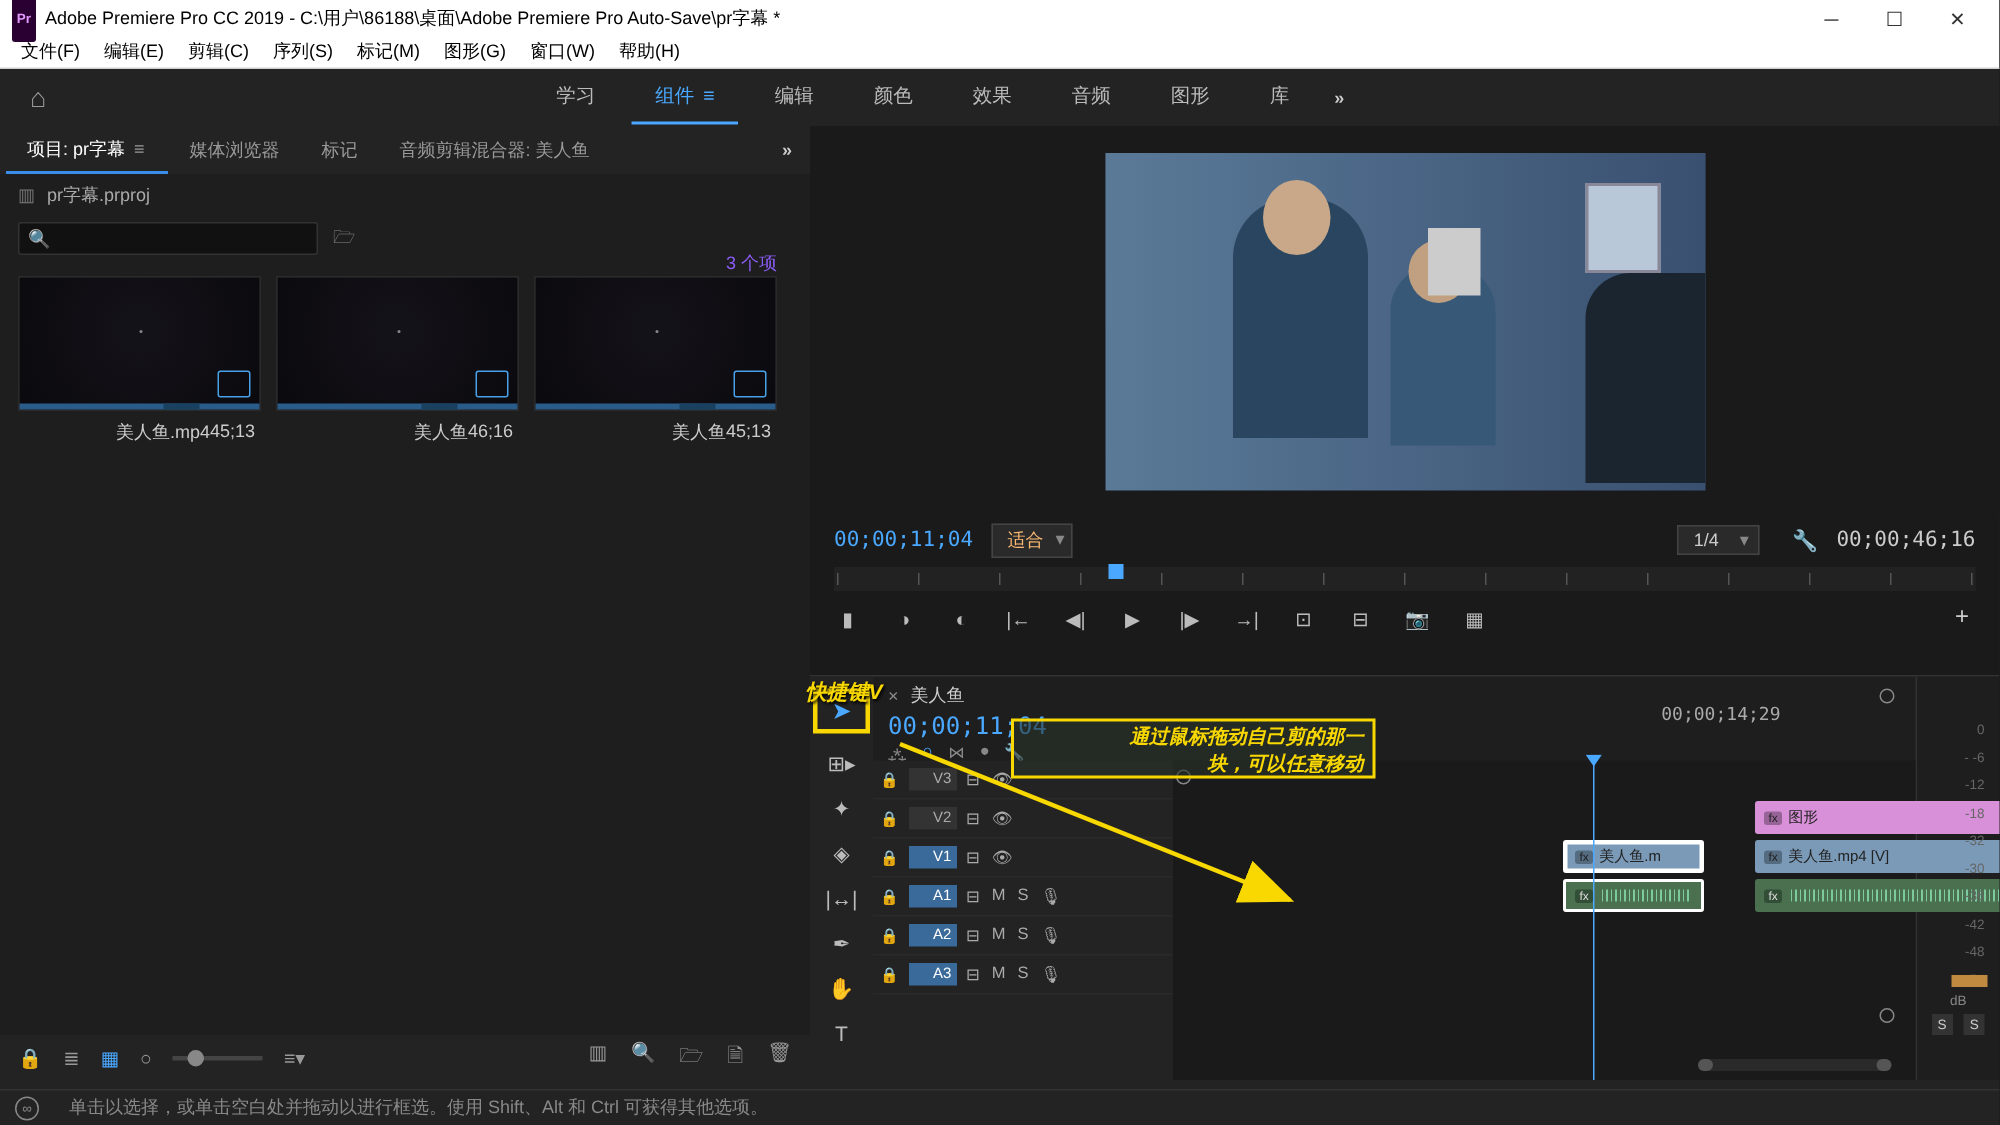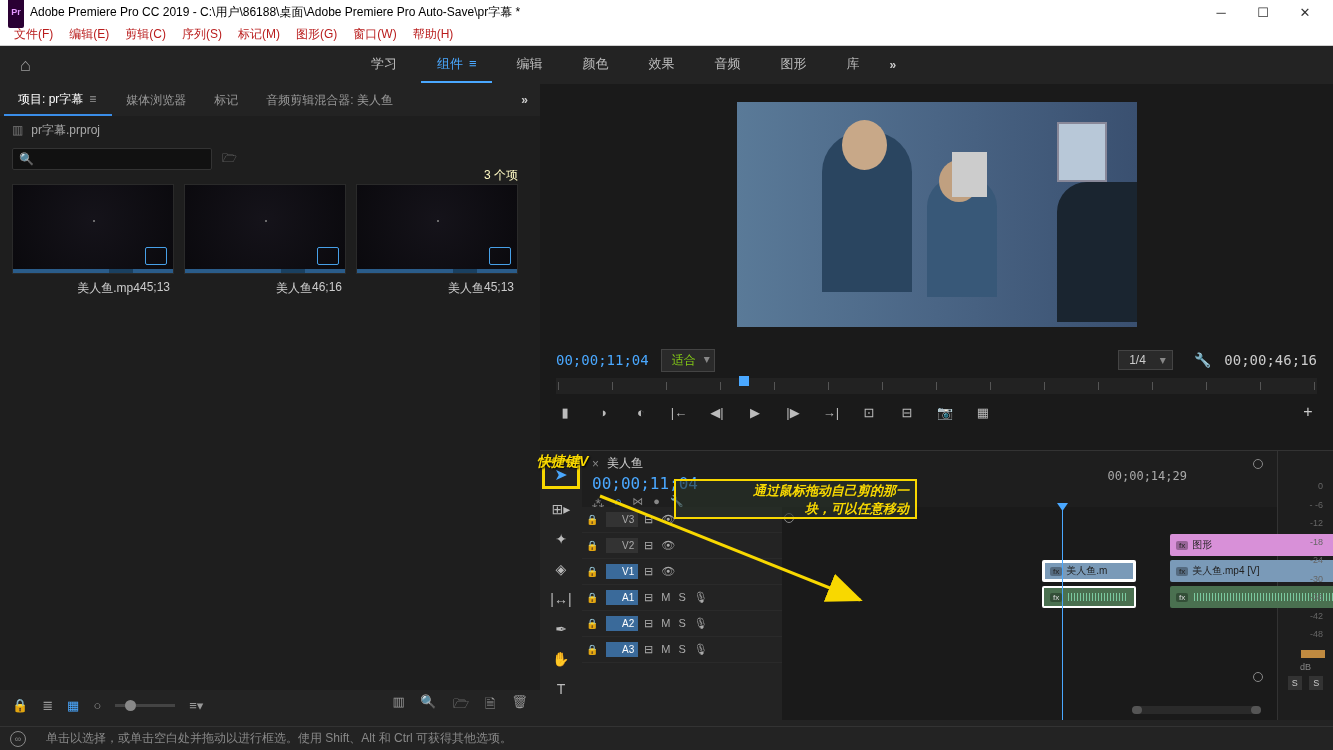--- a/index.html
+++ b/index.html
@@ -3,21 +3,21 @@
 <meta charset="utf-8">
 <style>
 * { margin: 0; padding: 0; box-sizing: border-box; font-family: "Microsoft YaHei", Arial, sans-serif; }
 body { background: #232323; color: #ccc; width: 1333px; height: 750px; overflow: hidden; font-size: 12px; position: relative; }
 
 .titlebar { background: #fff; height: 24px; display: flex; align-items: center; padding: 0 8px; color: #000; font-size: 12px; }
 .titlebar .pr-icon { width: 16px; height: 32px; background: #2a0033; display: inline-flex; align-items: center; justify-content: center; color: #e599ff; font-weight: bold; font-size: 9px; margin-right: 6px; border-radius: 2px; }
 .titlebar .win-controls { margin-left: auto; display: flex; gap: 2px; }
 .titlebar .win-btn { width: 40px; height: 22px; display: flex; align-items: center; justify-content: center; color: #333; font-size: 13px; }
 
-.menubar { background: #fff; height: 22px; display: flex; align-items: center; padding: 0 6px; color: #b91c1c; font-size: 12px; border-bottom: 1px solid #d0d0d0; }
+.menubar { background: #fff; height: 22px; display: flex; align-items: center; padding: 0 6px; color: #000000; font-size: 12px; border-bottom: 1px solid #d0d0d0; }
 .menubar span { padding: 2px 8px; }
 
 .workspace-bar { background: #232323; height: 38px; display: flex; align-items: center; padding: 0 10px; gap: 4px; }
 .workspace-bar .home-icon { font-size: 18px; color: #999; padding: 4px 10px; }
 .workspace-tabs { display: flex; margin-left: 310px; gap: 8px; }
 .workspace-tab { padding: 8px 16px; color: #bbb; font-size: 13px; cursor: pointer; }
 .workspace-tab.active { color: #4aa8ff; border-bottom: 2px solid #4aa8ff; }
 .workspace-tab .menu-icon { margin-left: 6px; color: #4aa8ff; }
 .workspace-bar .chevrons { color: #ccc; padding: 6px 10px; font-weight: bold; }
 
@@ -30,39 +30,39 @@
 .panel-tab.active { color: #fff; border-bottom: 2px solid #3a8de8; }
 .panel-tab .menu-three { margin-left: 6px; color: #999; letter-spacing: 2px; }
 .panel-tabs .chev { color: #ccc; margin-left: auto; padding: 0 8px; font-weight: bold; }
 
 .project-path { height: 28px; display: flex; align-items: center; padding: 0 12px; color: #aaa; font-size: 12px; }
 .project-path .folder-icon { margin-right: 8px; color: #777; }
 
 .search-row { height: 30px; display: flex; align-items: center; padding: 0 12px; gap: 10px; }
 .search-box { flex: 0 0 200px; background: #111; border: 1px solid #333; height: 22px; border-radius: 2px; display: flex; align-items: center; padding: 0 6px; color: #999; }
 .search-row .folder2 { color: #888; }
-.search-row .count { margin-left: auto; color: #fef9c3; padding-right: 10px; margin-top: 32px; }
+.search-row .count { margin-left: auto; color: #8b5cf6; padding-right: 10px; margin-top: 32px; }
 
 .thumbs-area { padding: 10px 12px; display: flex; gap: 10px; flex-wrap: wrap; }
 .thumb-item { width: 162px; }
 .thumb-preview { width: 162px; height: 90px; background: radial-gradient(circle at 50% 40%, #15131a 0%, #0a090d 100%); border: 1px solid #2a2a2a; position: relative; }
 .thumb-preview .scrub { position: absolute; bottom: 0; left: 0; right: 0; height: 4px; background: #2a5c8a; }
 .thumb-preview .scrub::after { content:''; position:absolute; right:25%; width:15%; height:100%; background:#1a4060; }
 .thumb-preview .type-icon { position: absolute; bottom: 8px; right: 6px; width: 22px; height: 18px; border: 1px solid #47a0e8; border-radius: 2px; }
 .thumb-label { display: flex; justify-content: flex-end; padding: 6px 4px; color: #ccc; font-size: 12px; }
 
 .program-area { flex: 1; display: flex; flex-direction: column; }
 .program-viewer { height: 260px; display: flex; align-items: center; justify-content: center; background: #1a1a1a; }
 .video-frame { width: 400px; height: 225px; background: linear-gradient(135deg, #4a6888 0%, #3a5070 40%, #2a4058 100%); position: relative; overflow: hidden; }
 .video-frame .office-bg { position:absolute; inset:0; background: linear-gradient(to right, #5a7a98 0%, #4a6585 50%, #3a5070 100%); }
 
 .program-controls { height: 70px; padding: 4px 16px; }
 .time-row { display: flex; align-items: center; height: 24px; gap: 12px; }
 .timecode-blue { color: #4aa8ff; font-size: 14px; font-family: monospace; }
-.fit-dropdown { background: #2a2a2a; padding: 2px 18px 2px 10px; color: #84cc16; border: 1px solid #444; position: relative; }
+.fit-dropdown { background: #2a2a2a; padding: 2px 18px 2px 10px; color: #fdba74; border: 1px solid #444; position: relative; }
 .fit-dropdown::after { content:'▾'; position:absolute; right:4px; color:#888; }
 .time-row .spacer { flex: 1; }
 .timecode-white { color: #ccc; font-size: 14px; font-family: monospace; }
 .wrench { color: #ccc; font-size: 14px; margin-left: 10px; }
 
 .scrub-bar { height: 16px; background: #222; position: relative; margin: 6px 0; }
 .scrub-bar .playhead { position: absolute; left: 24%; top: -2px; width: 10px; height: 10px; background: #4aa8ff; }
 .scrub-bar .ticks { position:absolute; inset:0; display:flex; justify-content:space-between; padding: 0 2px;}
 .scrub-bar .ticks span { width:1px; height:8px; background:#555; margin-top:4px;}
 
@@ -416,21 +416,21 @@
           </div>
         </div>
       </div>
 
       <div class="audio-meter">
         <div class="meter-scale">
           <span>0</span>
           <span>- -6</span>
           <span>-12</span>
           <span>-18</span>
-          <span>-24</span>
+          <span>-32</span>
           <span>-30</span>
           <span>-36</span>
           <span>-42</span>
           <span>-48</span>
           <span>- -54</span>
           <div class="orange-bar"></div>
         </div>
         <div class="meter-db">dB</div>
         <div class="meter-ss">
           <span>S</span>

